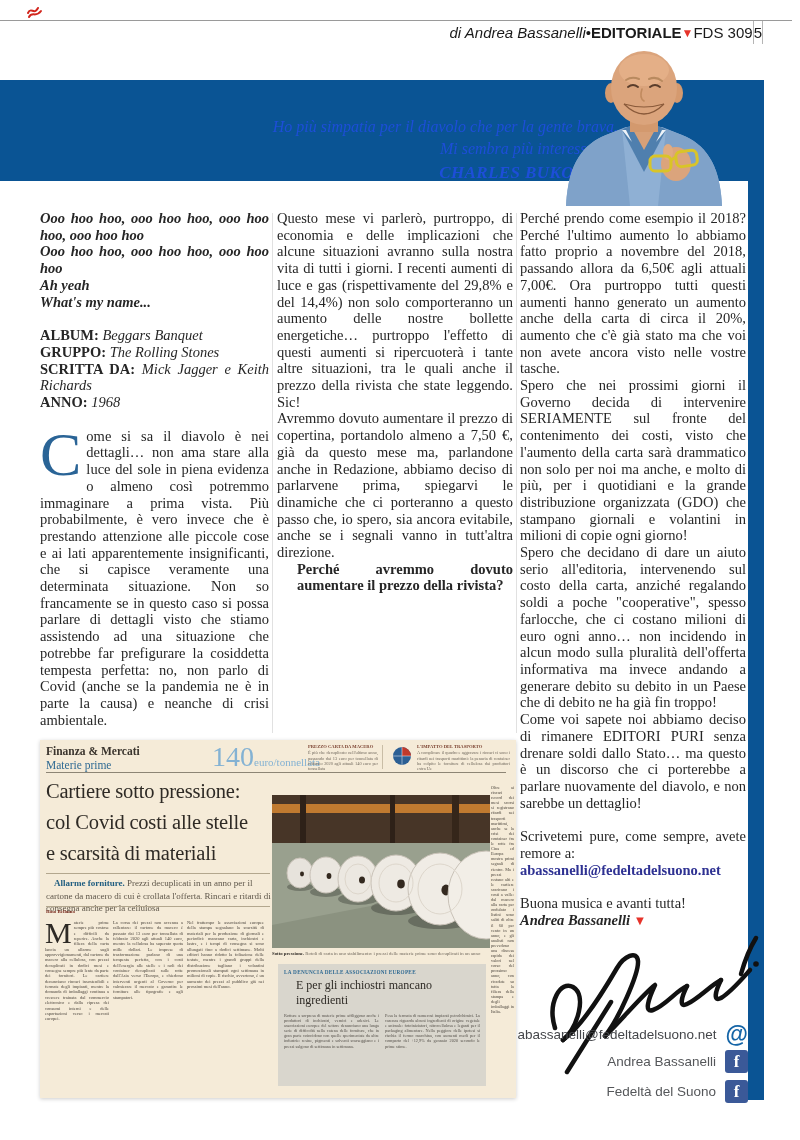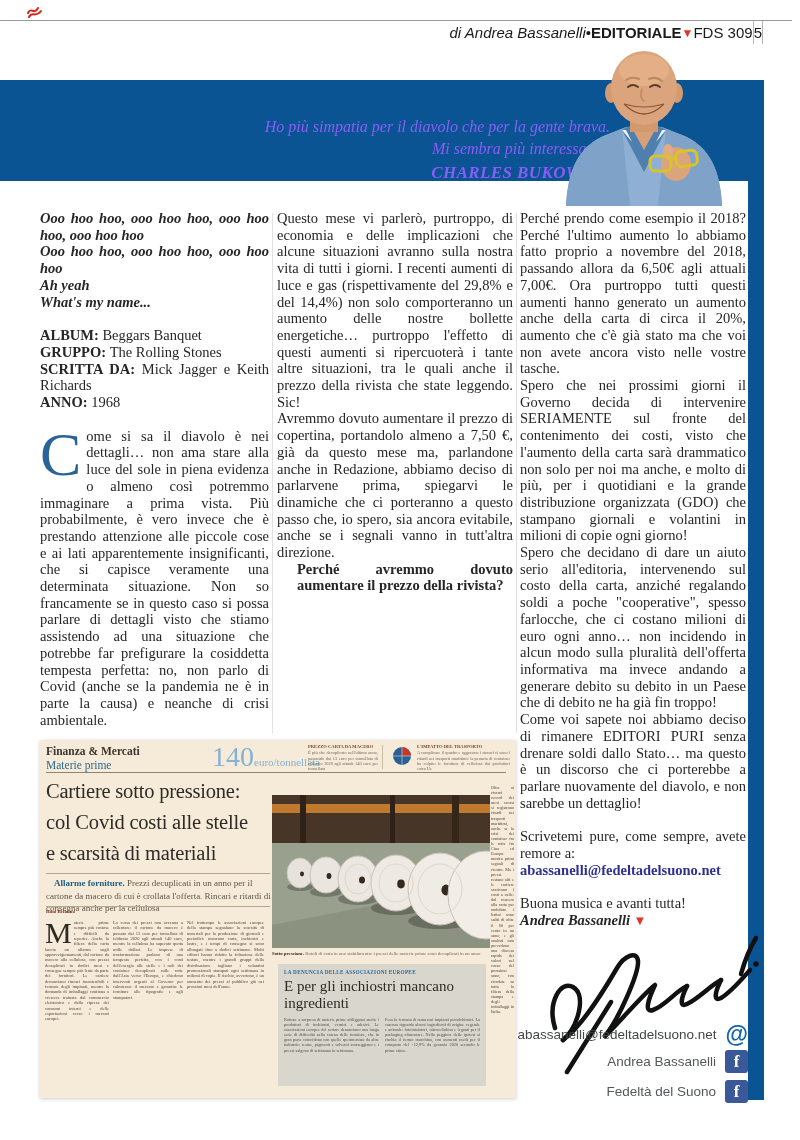--- a/index.html
+++ b/index.html
@@ -13,36 +13,36 @@
               justify-content:flex-end;align-items:center;
               font-family:"Liberation Sans",sans-serif;font-size:15px;color:#1a1a1a;}
   .header-byline{font-style:italic;}
   .header-section{font-weight:bold;}
   .header-tri{color:#e6332a;font-size:12px;}
   .header-div{width:1px;height:23px;background:#b5b5b5;}
 
   
   .band{position:absolute;left:0;top:80px;width:764px;height:101px;background:#0a5494;}
   .side-bar{position:absolute;left:748px;top:181px;width:16px;height:919px;background:#0a5494;}
-  .quote{position:absolute;left:8px;top:116px;width:602px;text-align:right;color:#8b5cf6;
+  .quote{position:absolute;left:16px;top:116px;width:602px;text-align:right;color:#1d4ed8;
          font-style:italic;font-size:16px;line-height:22px;}
   .quote-author{font-weight:bold;font-size:17px;letter-spacing:.4px;margin-top:2px;}
   .portrait{position:absolute;left:552px;top:44px;width:184px;height:162px;}
 
   
   .col{position:absolute;top:210px;font-size:14.5px;line-height:16.7px;color:#262626;
        text-align:justify;}
   #col1{left:40px;width:229px;}
   #col2{left:277px;width:236px;}
   #col3{left:520px;width:226px;}
   .vrule{position:absolute;top:213px;width:1px;height:520px;background:#e1e1e1;}
   .lyrics div{font-style:italic;font-weight:bold;}
   .song{margin-top:17px;}
   .song-label{font-weight:bold;}
-  .song-val{}
+  .song-val{font-style:italic;}
   .body1{margin-top:17px;}
   .dropcap{float:left;font-size:62px;line-height:49px;color:#2a6496;padding:2px 5px 0 0;}
   .para{margin:0;}
   .gap{height:17px;}
   .subhead{font-weight:bold;margin-left:20px;}
   .email-link{color:#2e3192;font-weight:bold;cursor:pointer;}
   .sig-line{font-weight:bold;font-style:italic;}
   .tri-red{color:#e6332a;font-style:normal;font-size:13px;}
 
   
@@ -73,21 +73,21 @@
   #ccol1{left:5px;width:64px;}
   #ccol2{left:73px;width:70px;}
   #ccol3{left:147px;width:77px;}
   .clip-dropcap{float:left;font-size:30px;line-height:25px;padding-right:2px;color:#2e2a25;}
   .clip-photo{position:absolute;left:232px;top:55px;width:218px;height:153px;}
   .clip-caption{position:absolute;left:232px;top:211px;width:214px;font-size:4.8px;line-height:5.6px;color:#6f675c;}
   .clip-cap-lead{font-weight:bold;color:#2e2a25;}
   .clip-graybox{position:absolute;left:238px;top:224px;width:208px;height:122px;background:#d9d6cd;
                 padding:5px 6px;overflow:hidden;}
   .gb-kicker{font-size:5.2px;font-weight:bold;color:#2f6a93;letter-spacing:.3px;}
-  .gb-title{font-size:15px;color:#2e2a25;margin:3px 0 5px 0;}
+  .gb-title{font-size:12px;color:#2e2a25;margin:3px 0 5px 12px;}
   .gb-cols{display:flex;gap:6px;}
   .gb-col{flex:1;font-size:4.3px;line-height:5.1px;text-align:justify;color:#55504a;height:74px;overflow:hidden;}
   .clip-right{position:absolute;left:451px;top:45px;width:23px;height:300px;overflow:hidden;
               font-size:4.3px;line-height:5.1px;text-align:justify;color:#4c463e;}
 
   
   .signature{position:absolute;left:545px;top:930px;width:215px;height:150px;}
   .foot-row{position:absolute;display:flex;align-items:center;gap:9px;justify-content:flex-end;
             font-family:"Liberation Sans",sans-serif;color:#55575a;font-size:13.5px;}
   #foot-email{top:1022px;right:52px;color:#44464a;}

